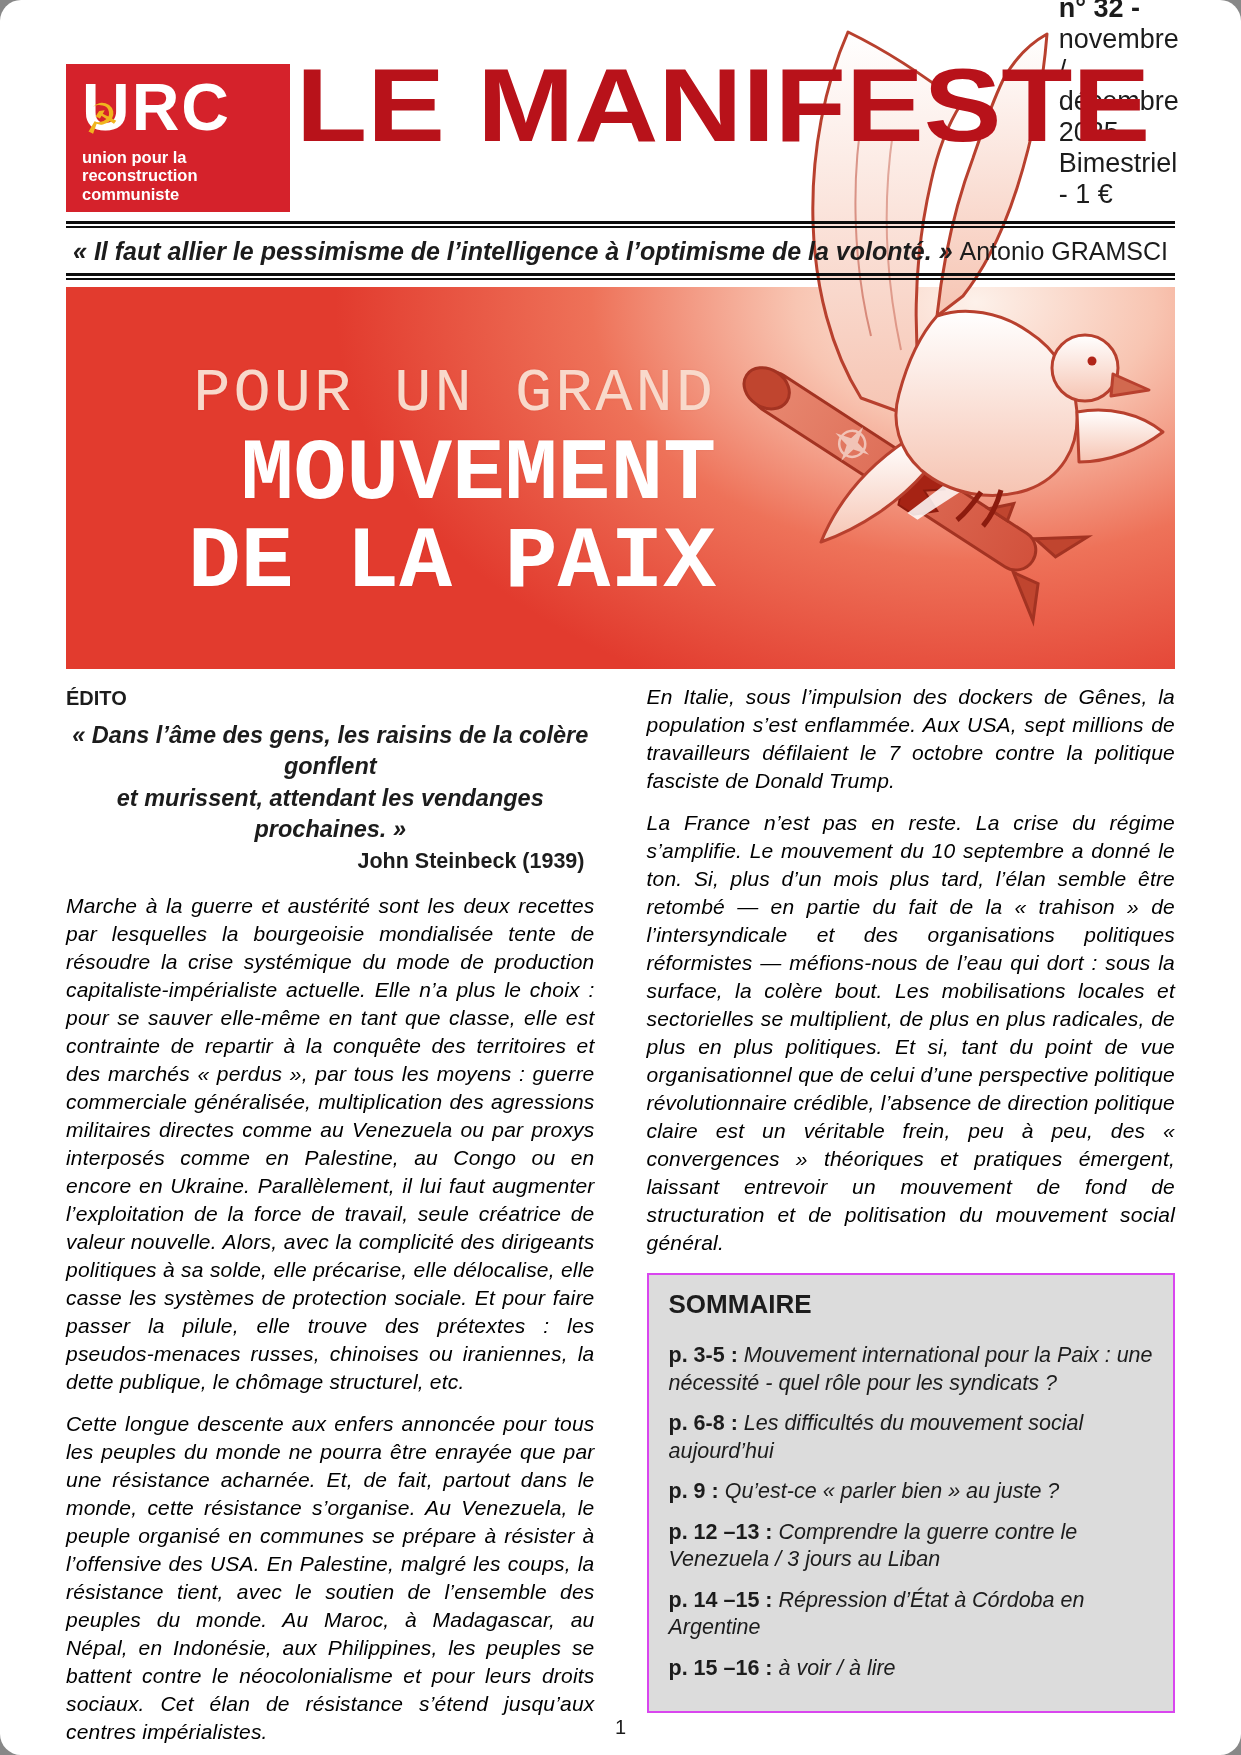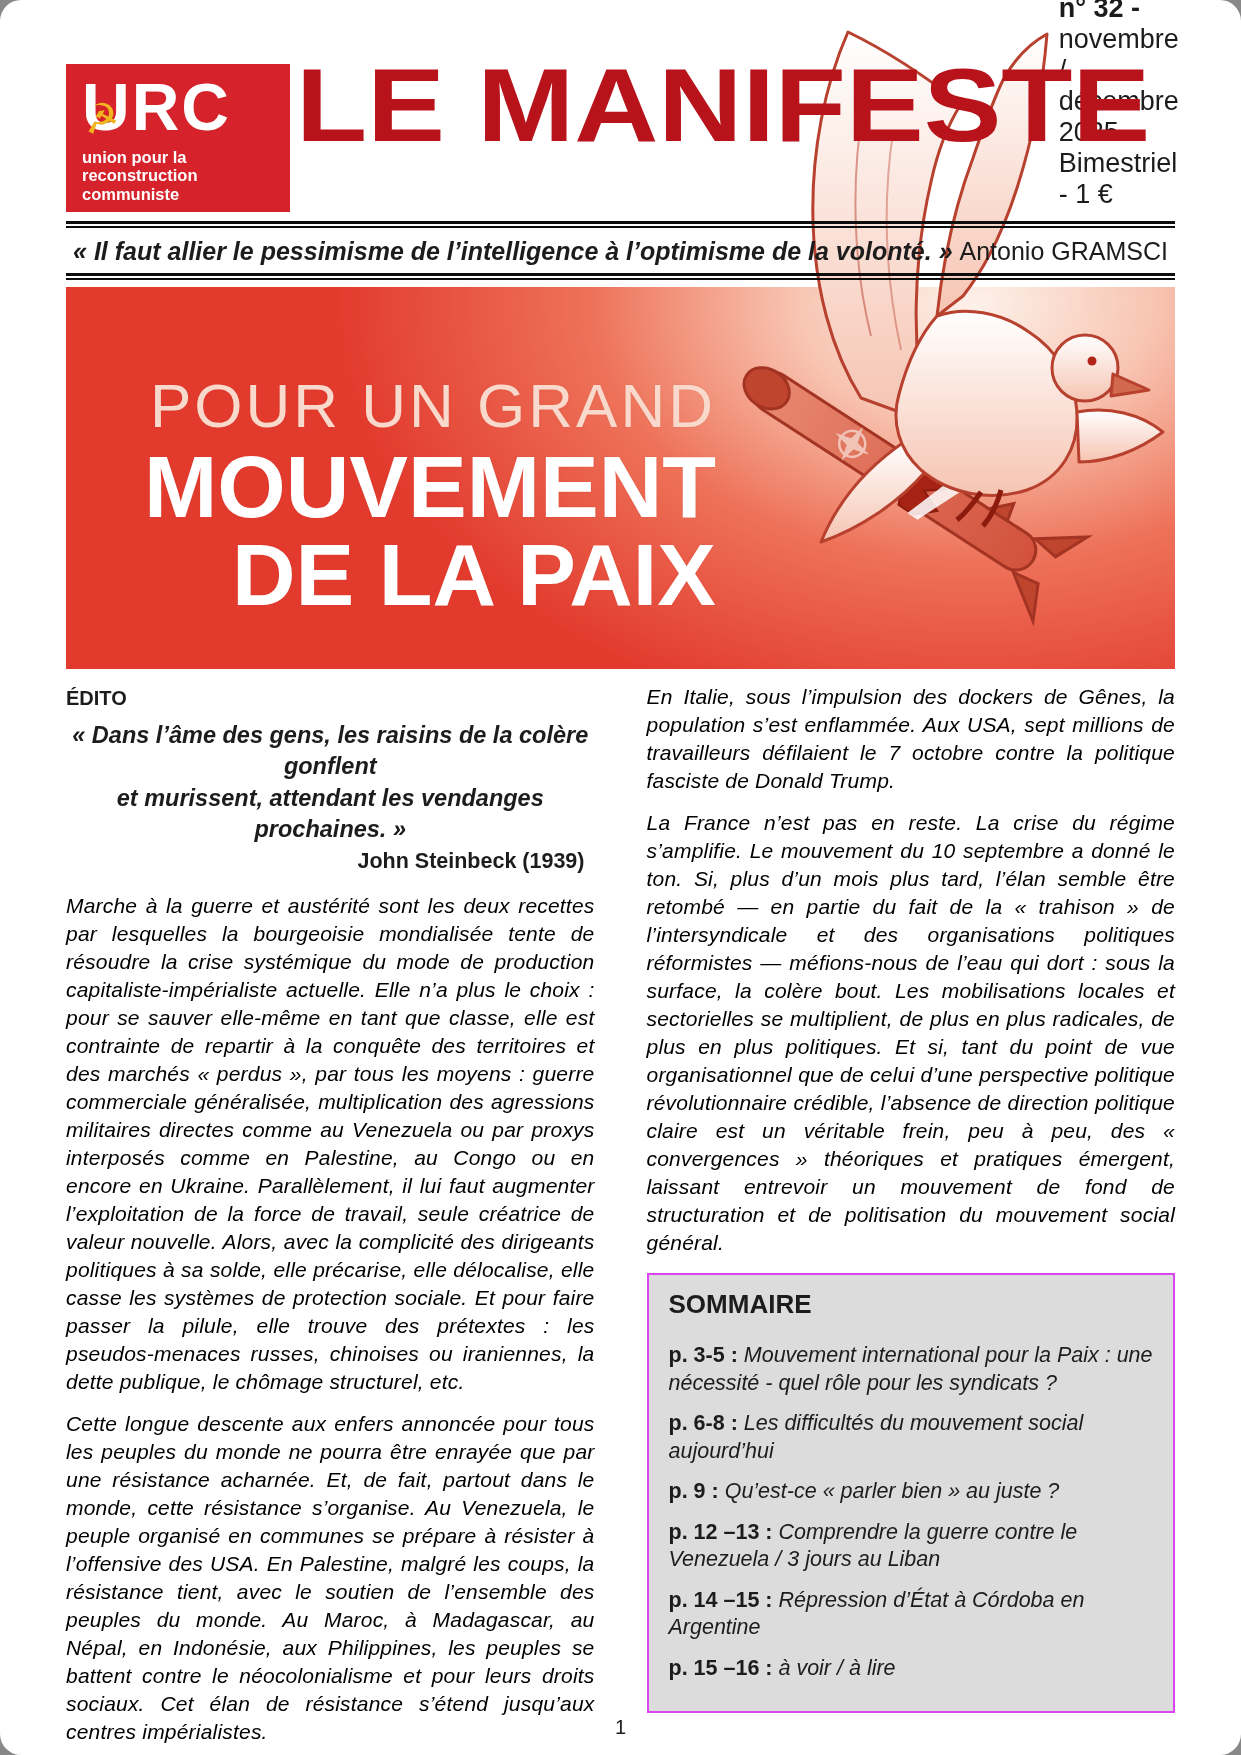--- a/index.html
+++ b/index.html
@@ -34,22 +34,22 @@
   .rule.r1{margin-top:9px;}
   .gramsci{position:relative; z-index:4; text-align:center; font-size:25px;
         padding:9px 0 7px;}
   .gramsci .q{font-style:italic; font-weight:600;}
   .gramsci .a{font-weight:500;}
 
   
   .banner{position:relative; z-index:1; margin-top:7px; height:382px;
         background:radial-gradient(ellipse 640px 430px at 82% 4%,
           #fdf1ea 0%, #f8c5b2 28%, #ee7259 60%, #e23b2e 100%);}
-  .banner-text{position:absolute; left:0; top:88px; width:650px; text-align:right;
-        line-height:1.0; text-shadow:0 0 2px rgba(180,40,25,.15);}
+  .banner-text{position:absolute; left:0; top:76px; width:650px; text-align:right;
+        line-height:1.0; text-shadow:0 0 2px rgba(180,40,25,.15);font-family:Liberation Mono, monospace;}
   .bt1{font-size:62px; font-weight:400; letter-spacing:3px; color:#f8d9cb; margin-bottom:6px;}
   .bt2,.bt3{font-size:88px; font-weight:700; letter-spacing:0; color:#fff;}
 
   
   .dove{position:absolute; z-index:2; top:20px; right:56px; width:500px; height:660px;
         pointer-events:none;}
 
   
   .columns{position:relative; z-index:4; display:flex; gap:52px; margin-top:14px;}
   .col{width:calc(50% - 26px);}

